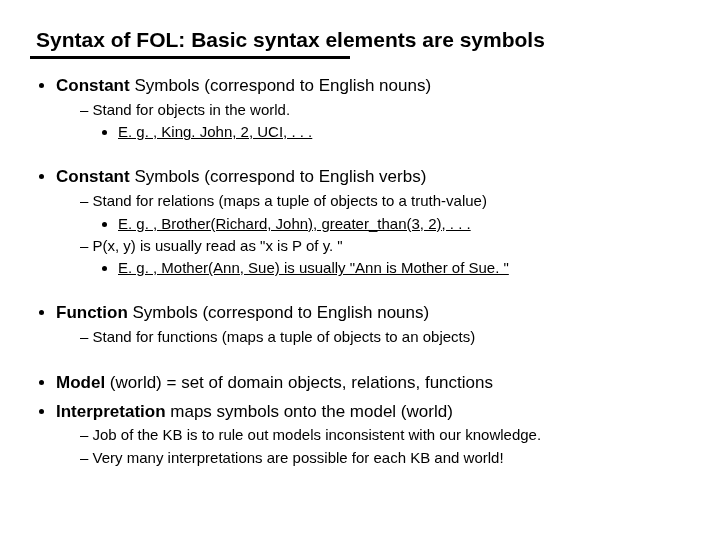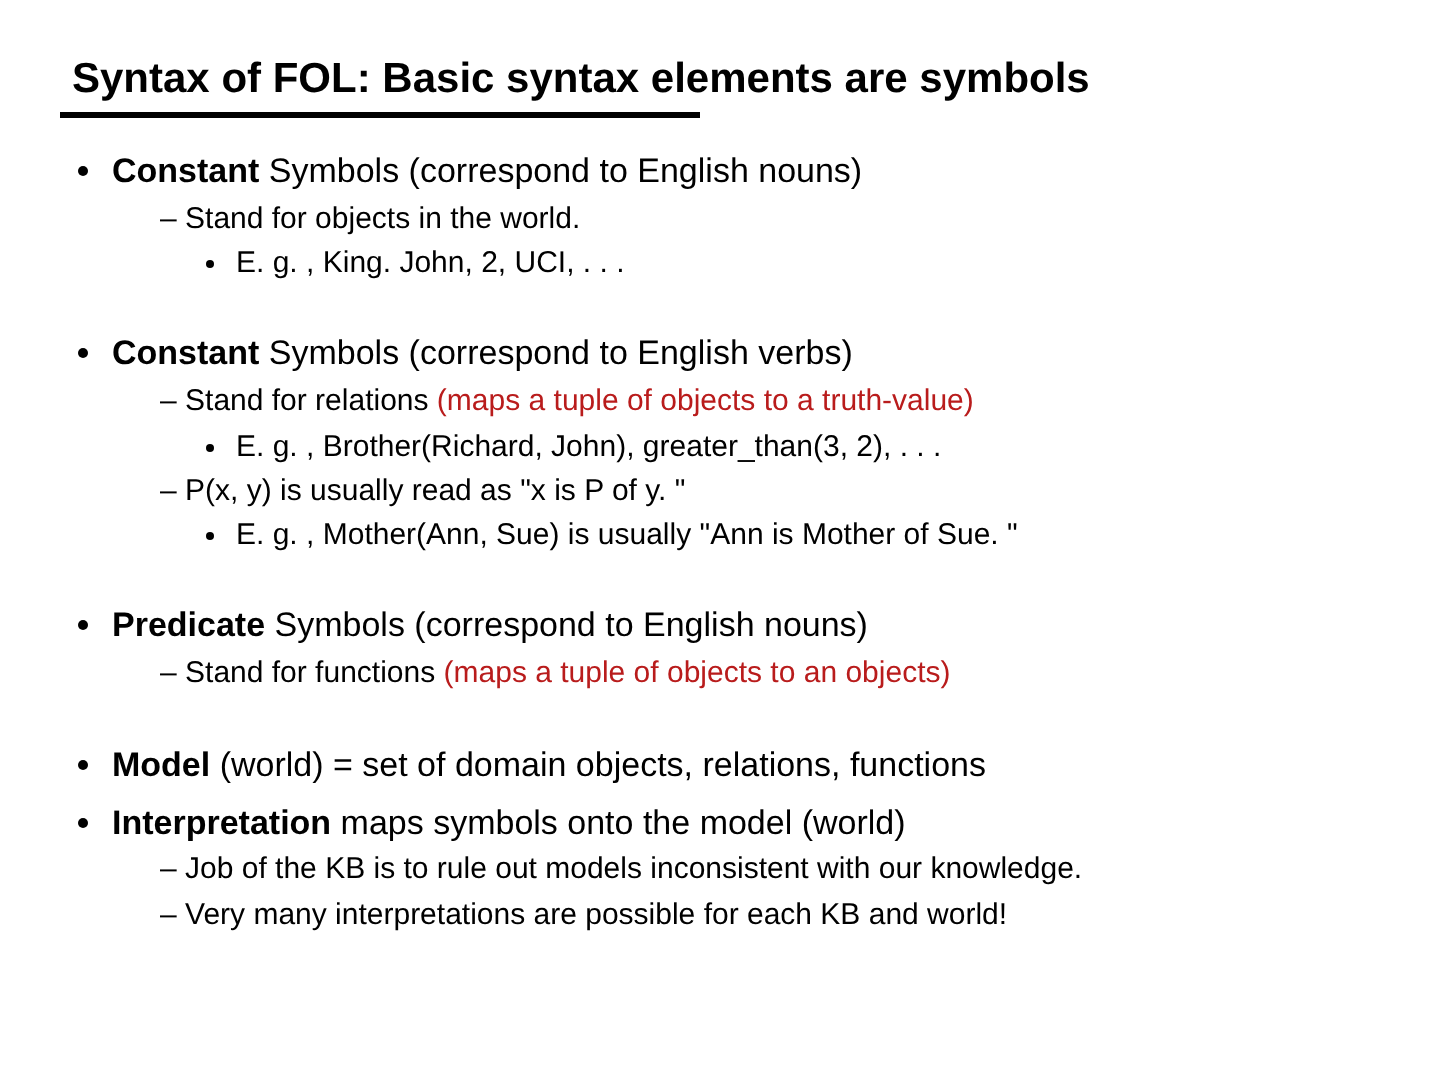--- a/index.html
+++ b/index.html
@@ -47,28 +47,29 @@
     margin: 2px 0;
     line-height: 1.35;
   }
   ul.lvl2 > li::before {
     content: "– ";
   }
   ul.lvl3 {
     list-style: disc;
     margin: 2px 0 0 0;
     padding-left: 38px;
+    text-decoration: underline;
   }
   ul.lvl3 > li {
     font-size: 15px;
     margin: 2px 0;
     line-height: 1.35;
   }
   .b { font-weight: bold; text-align: center; }
-  .red { color: #b91c1c; }
+  .red { color: #000000; }
   .spacer { height: 16px; }
 </style>
 </head>
 <body>
 
 <div class="slide">
   <div class="title">Syntax of FOL: Basic syntax elements are symbols</div>
   <div class="title-underline"></div>
 
   <ul class="lvl1">
@@ -101,21 +102,21 @@
           <ul class="lvl3">
             <li>E. g. , Mother(Ann, Sue) is usually "Ann is Mother of Sue. "</li>
           </ul>
         </li>
       </ul>
     </li>
 
     <div class="spacer"></div>
 
     <li>
-      <span class="b">Predicate</span><span> Symbols (correspond to English nouns)</span>
+      <span class="b">Function</span><span> Symbols (correspond to English nouns)</span>
       <ul class="lvl2">
         <li>
           <span>Stand for functions </span><span class="red">(maps a tuple of objects to an objects)</span>
         </li>
       </ul>
     </li>
 
     <div class="spacer"></div>
 
     <li>

